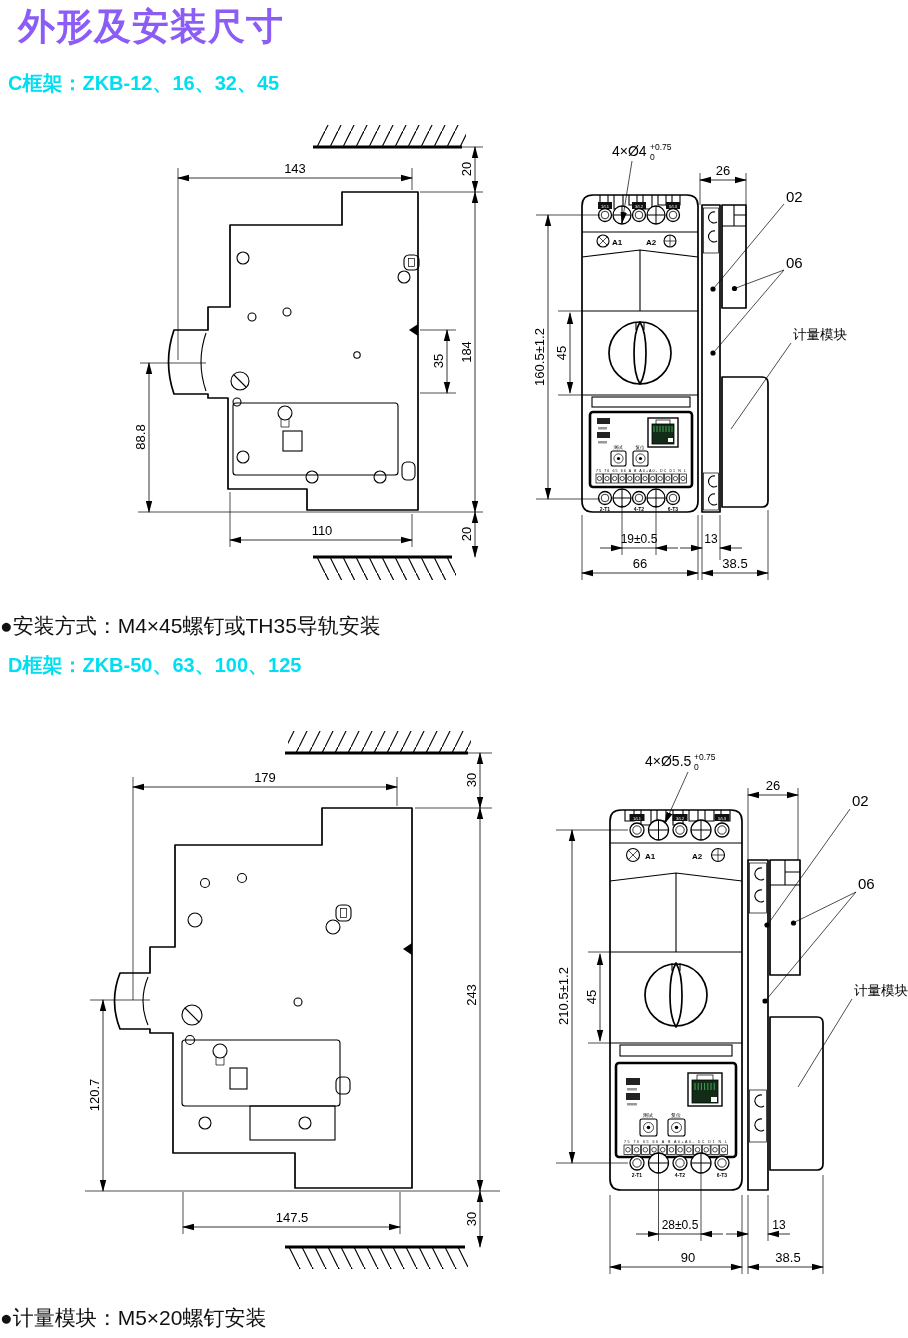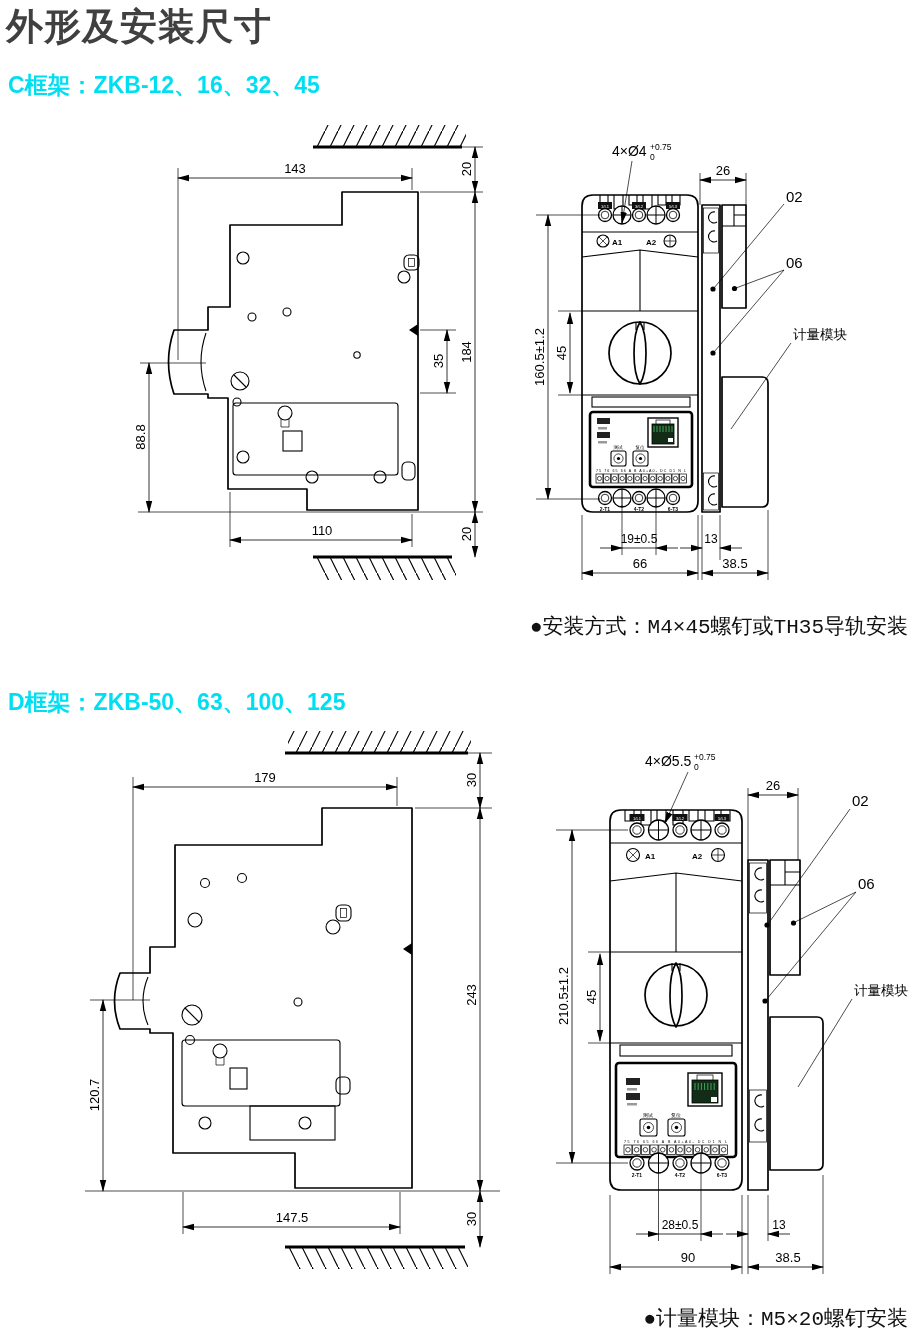--- a/index.html
+++ b/index.html
@@ -1,21 +1,21 @@
 <!DOCTYPE html>
 <html><head>
 <meta charset="utf-8">
 <style>
   html,body{margin:0;padding:0;background:#fff;}
   body{width:908px;height:1338px;position:relative;font-family:"Liberation Sans",sans-serif;overflow:hidden;}
   .abs{position:absolute;}
-  .page-title{left:6px;top:2px;font-size:37px;font-weight:900;color:#404040;letter-spacing:1px;}
-  .sec-head{left:8px;font-size:23px;font-weight:800;color:#00dff2;}
-  .head-c{top:70px;} .head-d{top:687px;}
-  .note{left:0;width:908px;text-align:right;font-size:21px;color:#111;font-family:Liberation Mono, monospace;}
+  .page-title{left:18px;top:2px;font-size:37px;font-weight:900;color:#8b5cf6;letter-spacing:1px;}
+  .sec-head{left:8px;font-size:20px;font-weight:800;color:#00dff2;}
+  .head-c{top:70px;} .head-d{top:652px;}
+  .note{left:0;width:908px;text-align:left;font-size:21px;color:#111;}
   .note-c{top:612px;} .note-d{top:1304px;}
   svg{position:absolute;left:0;}
   .svg-c{top:105px;} .svg-d{top:695px;}
   svg .o{fill:none;stroke:#000;stroke-width:1.7;stroke-linejoin:round;}
   svg .m{fill:none;stroke:#000;stroke-width:1.1;}
   svg .t{fill:none;stroke:#000;stroke-width:0.7;}
   svg .d{fill:none;stroke:#000;stroke-width:0.8;}
   svg .w{fill:none;stroke:#000;stroke-width:3.2;}
   svg text{fill:#000;font-family:"Liberation Sans",sans-serif;}
   .dim{font-size:13px;} .dims{font-size:12px;} .co{font-size:15px;} .cn{font-size:13.5px;}

